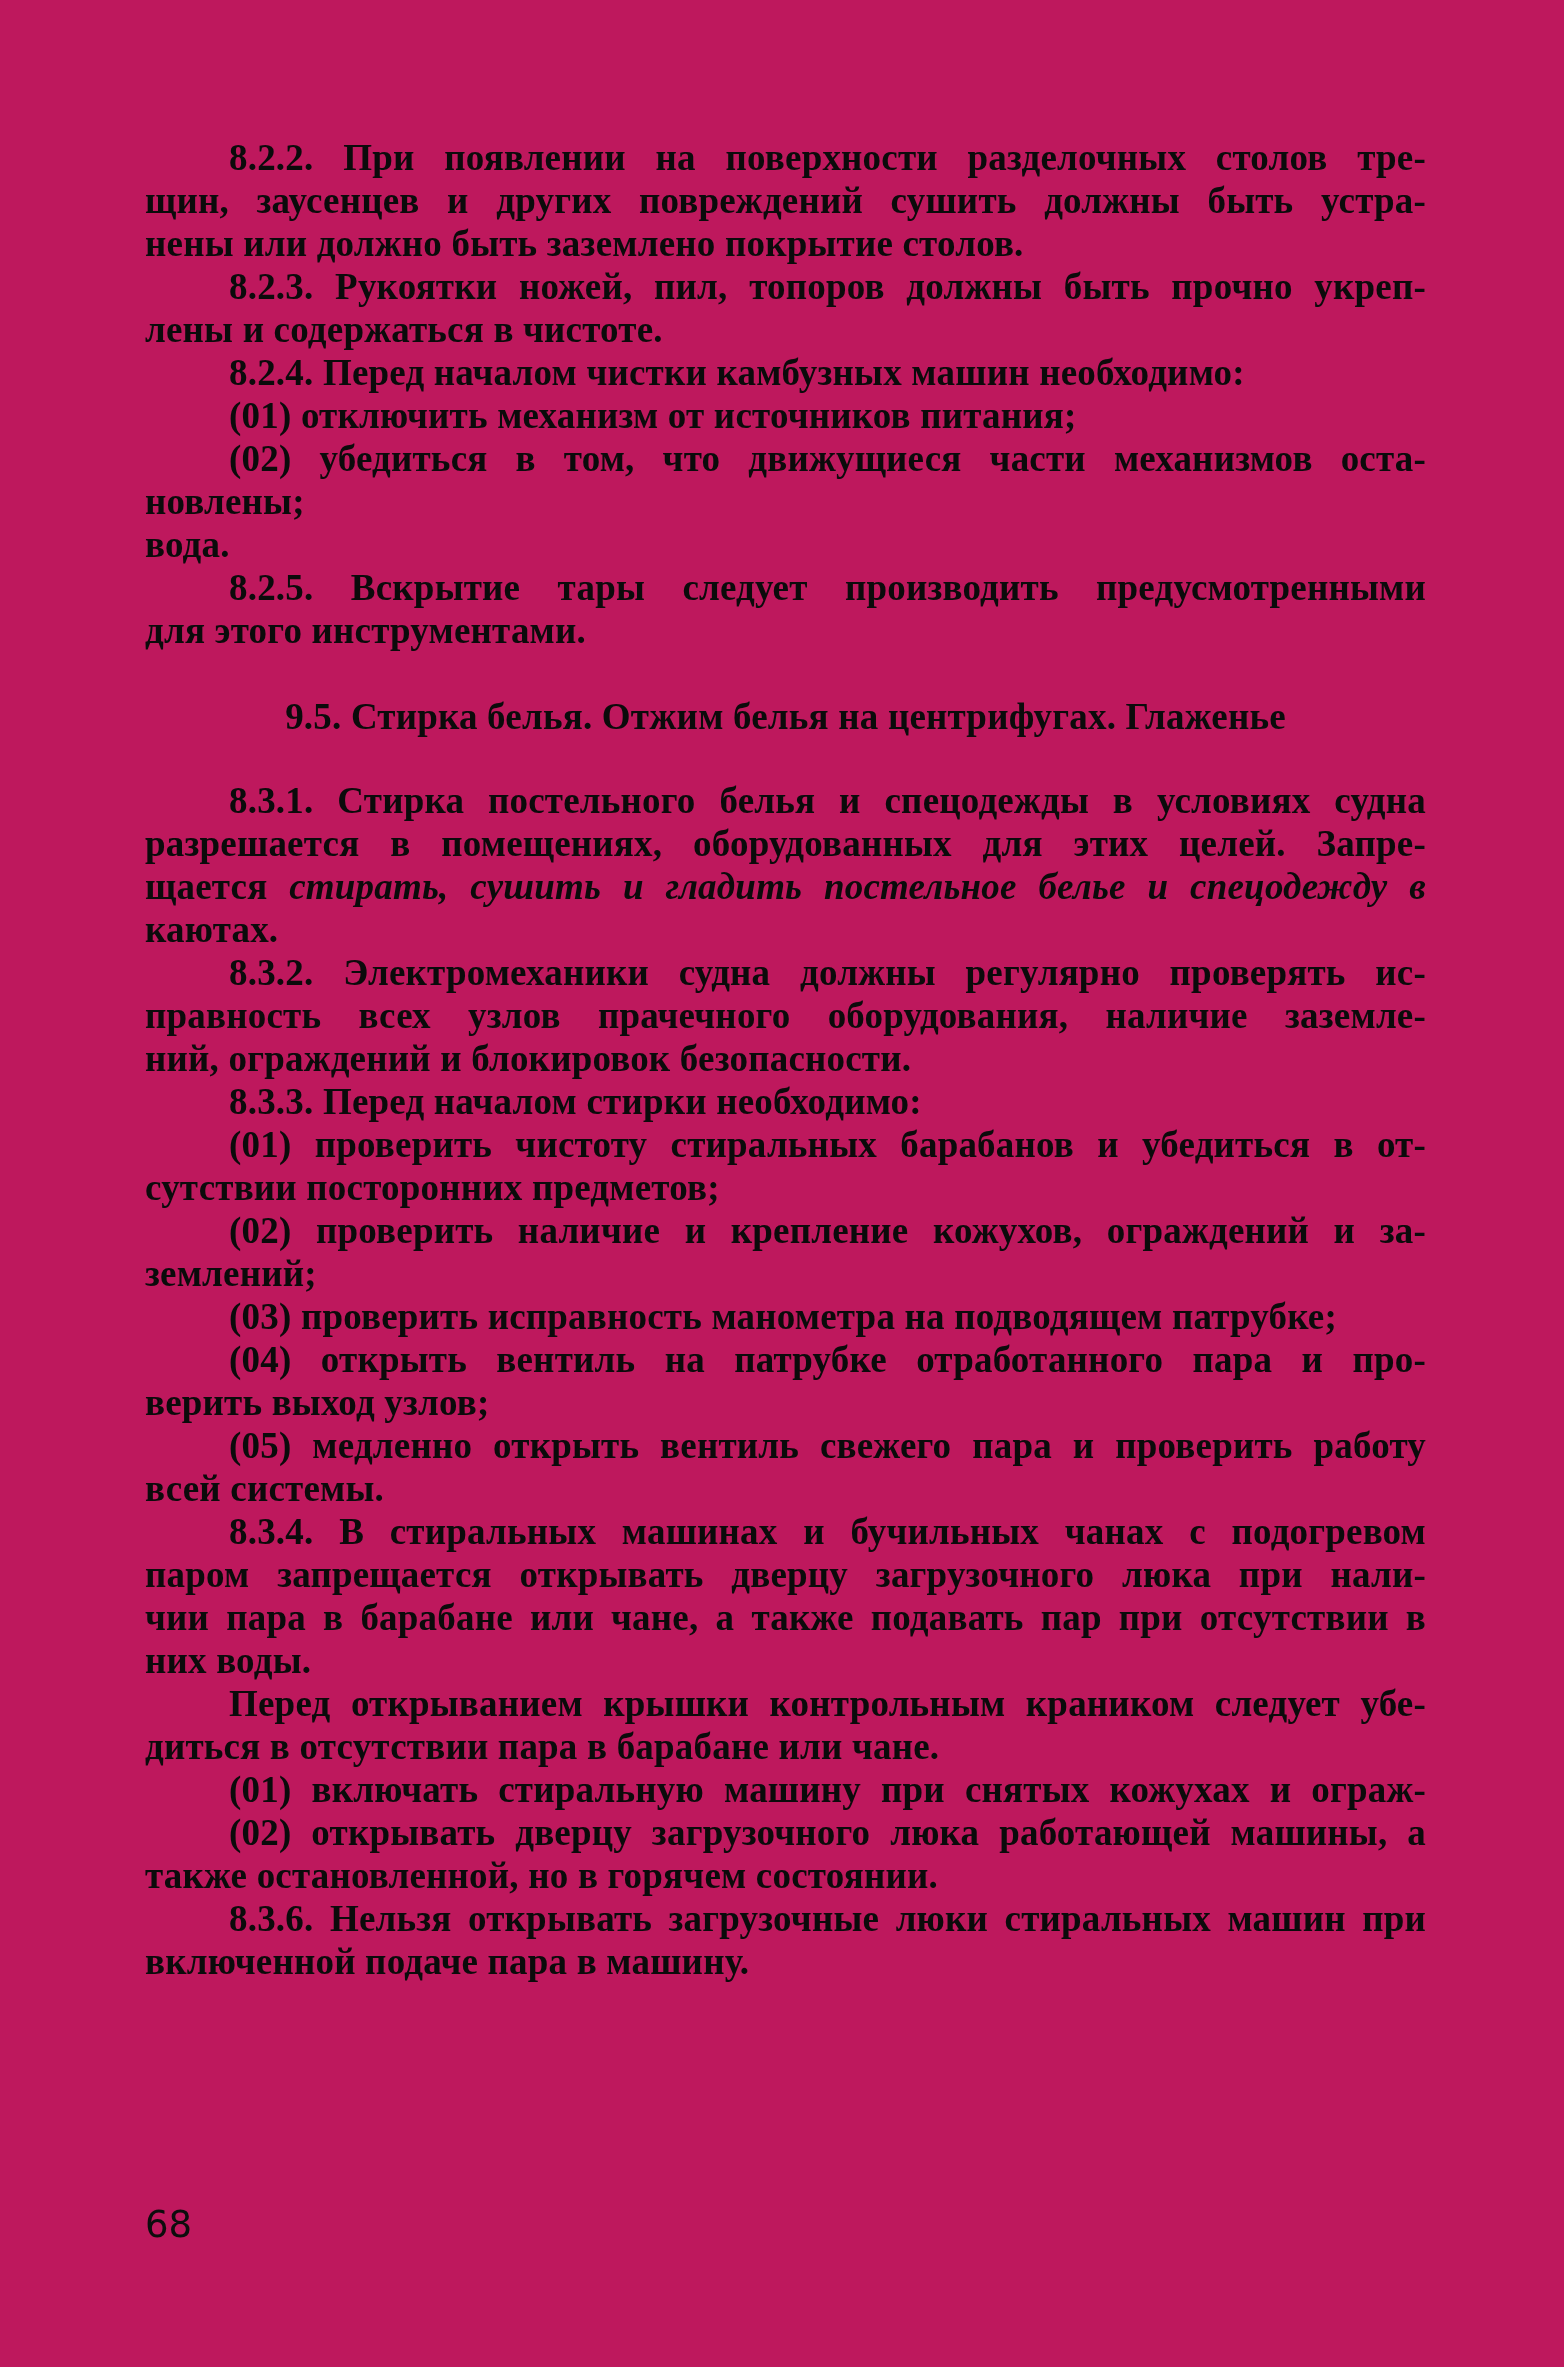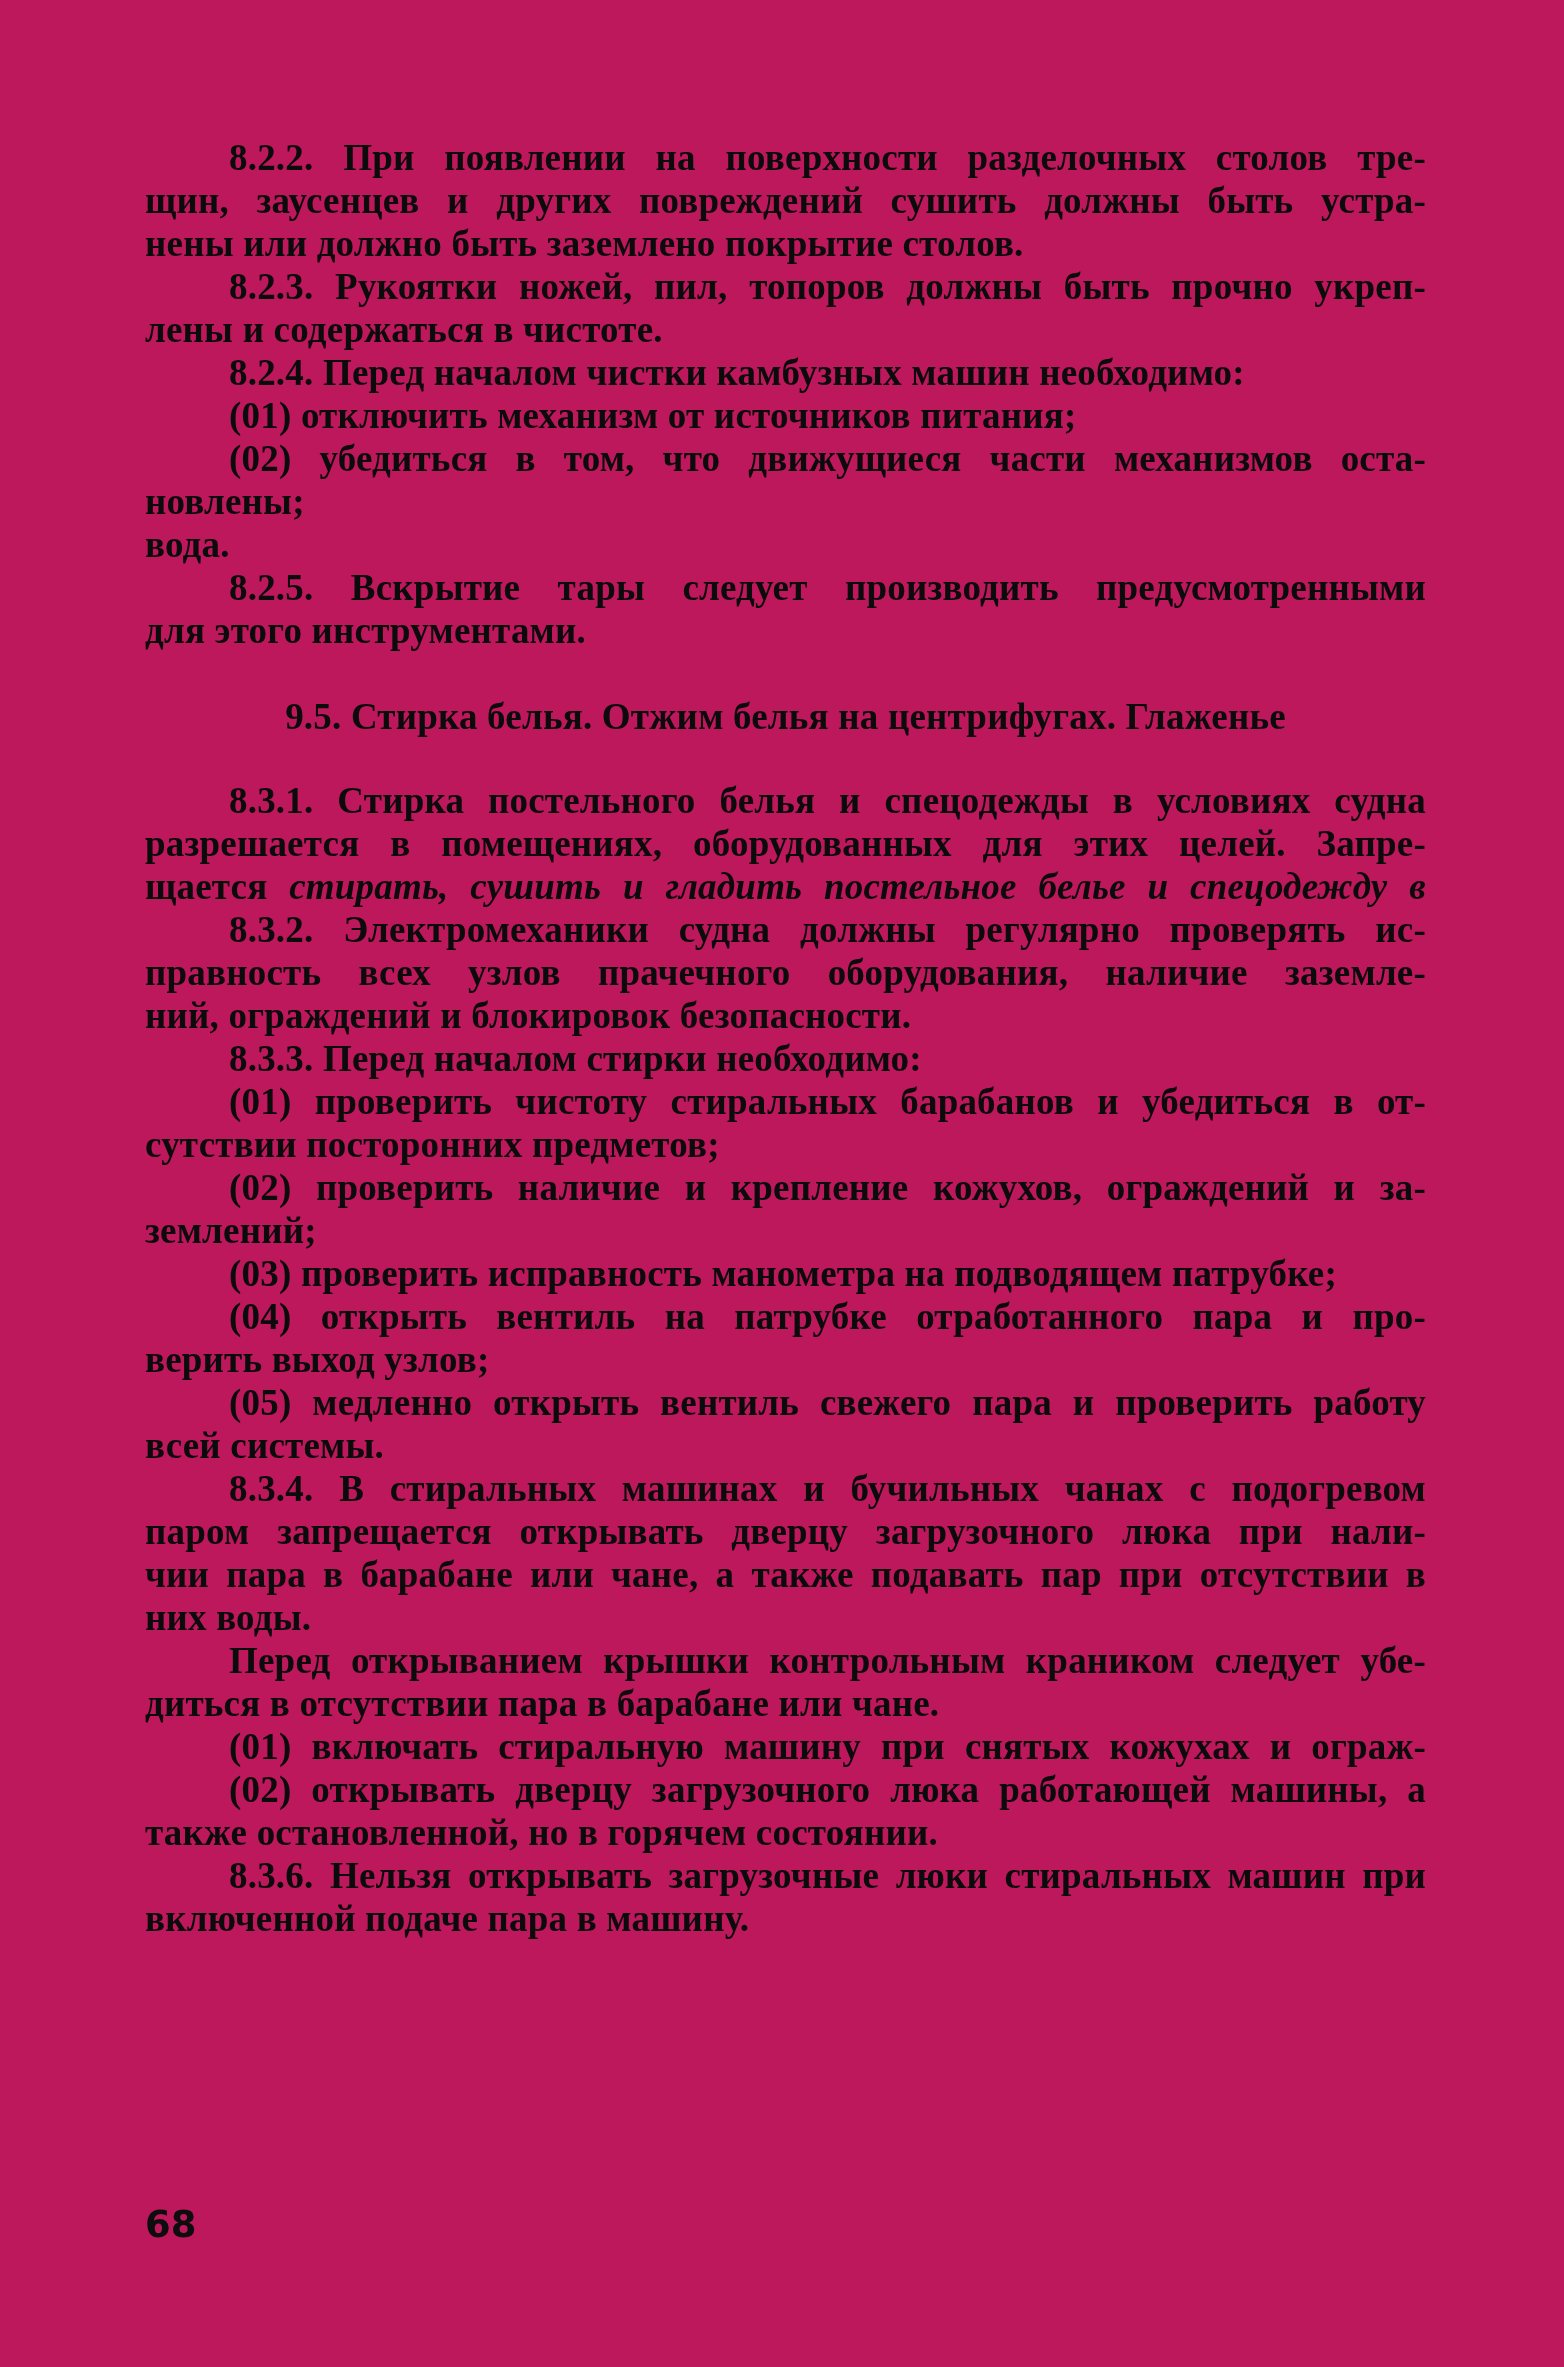--- a/index.html
+++ b/index.html
@@ -50,21 +50,21 @@
     font-style: italic;
     font-weight: 700;
   }
   .pagenum-row {
     position: absolute;
     left: 145px;
     top: 2206px;
   }
   .pagenum {
     font-family: "DejaVu Sans", sans-serif;
-    font-weight: 700;
+    font-weight: 400;
     font-size: 37px;
     line-height: 37px;
     color: #0d0d0d;
   }
 </style>
 </head>
 <body>
 
 <div class="page">
   <div id="doc" class="doc">
@@ -94,20 +94,21 @@
         <div class="line first just"><span>8.2.5. Вскрытие тары следует производить предусмотренными</span></div>
         <div class="line"><span>для этого инструментами.</span></div>
       </div>
       <div class="para heading">
         <div class="line"><span>9.5. Стирка белья. Отжим белья на центрифугах. Глаженье</span></div>
       </div>
       <div class="para body">
         <div class="line first just"><span>8.3.1. Стирка постельного белья и спецодежды в условиях судна</span></div>
         <div class="line just"><span>разрешается в помещениях, оборудованных для этих целей. Запре-</span></div>
         <div class="line just"><span>щается </span><em>стирать, сушить и гладить постельное белье и спецодежду в</em></div>
+        <div class="line"><span>каютах.</span></div>
       </div>
       <div class="para body">
         <div class="line first just"><span>8.3.2. Электромеханики судна должны регулярно проверять ис-</span></div>
         <div class="line just"><span>правность всех узлов прачечного оборудования, наличие заземле-</span></div>
         <div class="line"><span>ний, ограждений и блокировок безопасности.</span></div>
       </div>
       <div class="para body">
         <div class="line first"><span>8.3.3. Перед началом стирки необходимо:</span></div>
       </div>
       <div class="para body">

